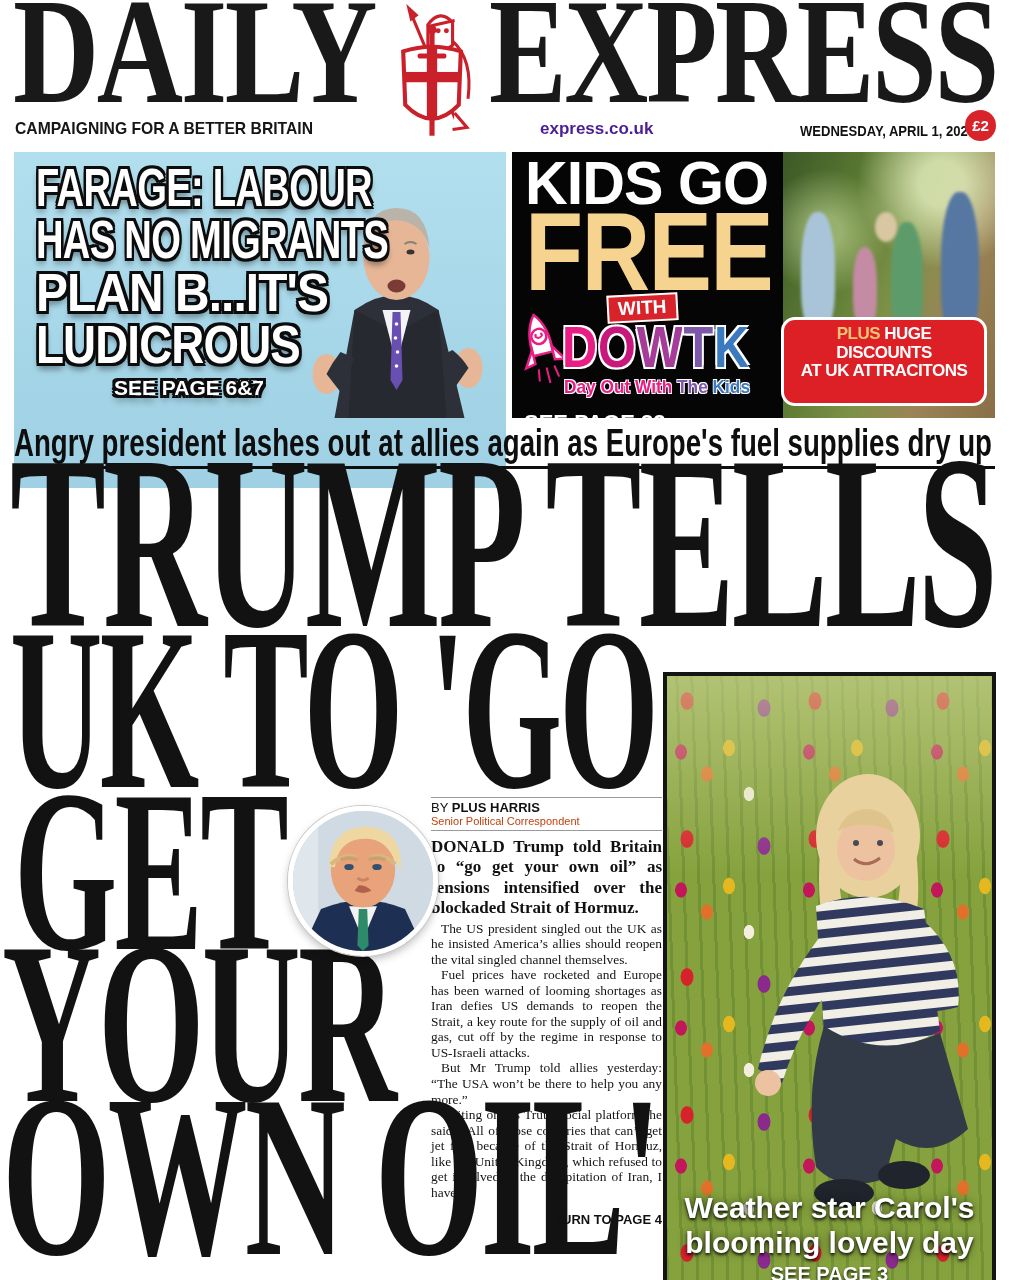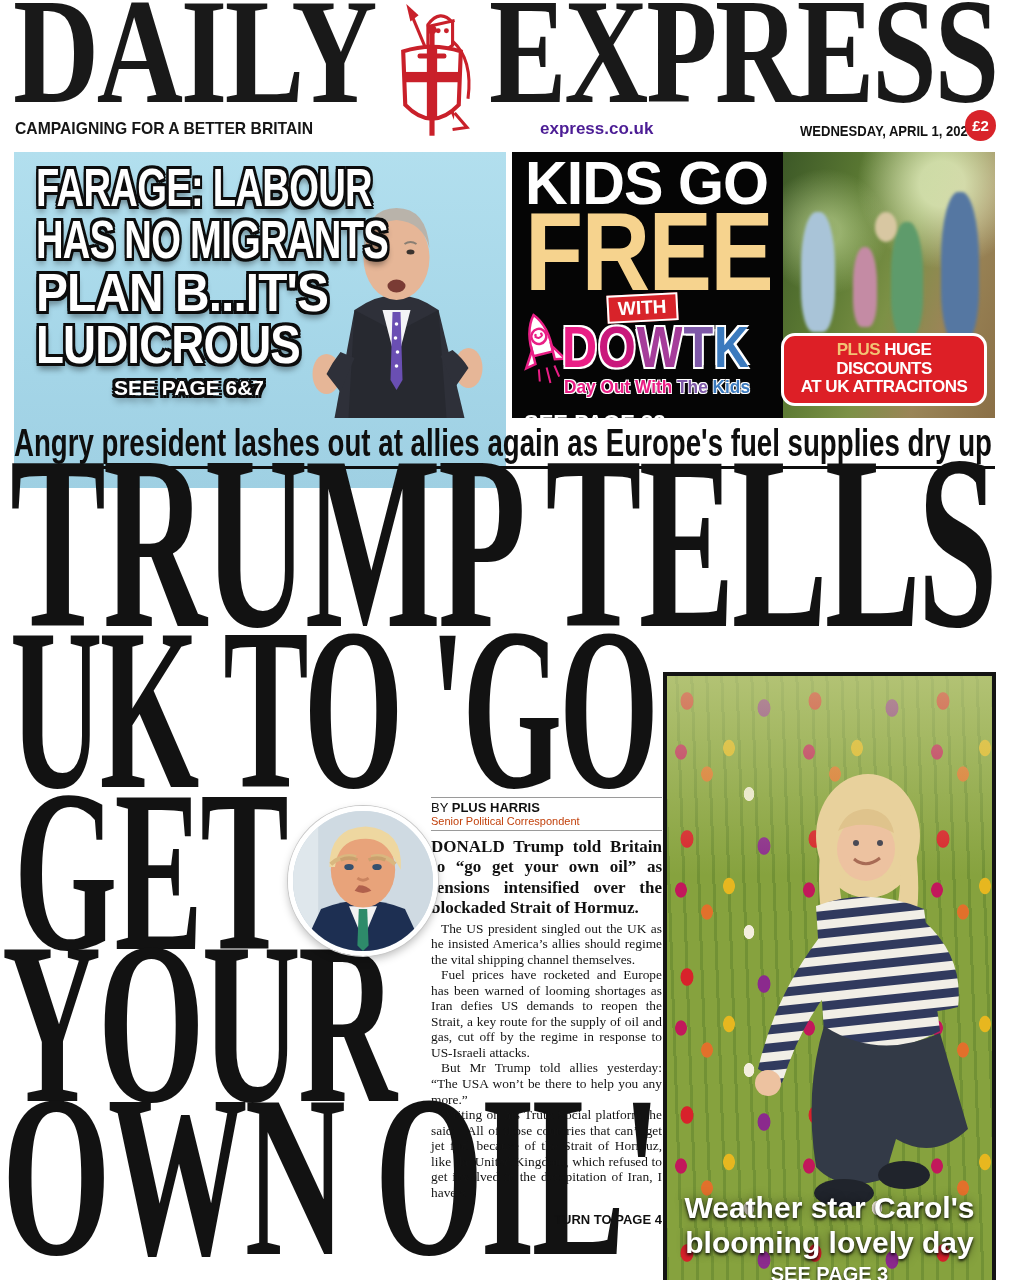--- a/index.html
+++ b/index.html
@@ -53,21 +53,21 @@
   .dowtk-row { position: absolute; left: 50px; top: 166px; font-size: 58px; font-weight: 900;
                line-height: 1; letter-spacing: 1px; z-index: 3;
                text-shadow: -2px -2px 0 #fff, 2px -2px 0 #fff, -2px 2px 0 #fff, 2px 2px 0 #fff; }
   .rocket { position: absolute; left: 4px; top: 158px; width: 52px; height: 78px; z-index: 3; }
   .dowtk-sub { position: absolute; left: 52px; top: 224px; font-size: 19px; font-weight: 900; z-index: 3;
                text-shadow: -1px -1px 0 #fff, 1px -1px 0 #fff, -1px 1px 0 #fff, 1px 1px 0 #fff; }
   .kids-ref-row { position: absolute; left: 12px; top: 258px; z-index: 3; color: #fff; }
   .kids-ref  { font-size: 22px; font-weight: 900; }
   .kids-terms { font-size: 11px; font-weight: bold; color: #d9d9d9; margin-left: 6px; }
   .kids-badge { position: absolute; right: 8px; bottom: 12px; width: 206px; background: #dd1f26;
-                border: 3px solid #fff; border-radius: 14px; padding: 5px 4px 6px; text-align: center;
+                border: 3px solid #fff; border-radius: 14px; padding: 5px 4px 22px; text-align: center;
                 z-index: 4; }
   .badge-line { font-size: 17px; font-weight: 900; color: #fff; line-height: 1.1; letter-spacing: -0.5px; }
   .badge-plus { color: #f2c375; }
 
   
   .strap { position: absolute; left: 14px; top: 424px; font-size: 38px; font-weight: 900;
            color: #0e0e0e; line-height: 1; }
   .strap-rule { position: absolute; left: 14px; top: 466px; width: 981px; height: 3px; background: #0e0e0e; }
 
   
@@ -267,21 +267,21 @@
     </svg>
   </div>
 
   <div class="article">
     <hr class="byline-rule">
     <div class="byline"><span>BY </span><b>PLUS HARRIS</b></div>
     <div class="byline-role">Senior Political Correspondent</div>
     <hr class="byline-rule">
     <p class="intro">DONALD Trump told Britain to “go get your own oil” as tensions intensified over the blockaded Strait of Hormuz.</p>
     <div class="bodycopy">
-      <p>The US president singled out the UK as he insisted America’s allies should regime the vital shipping channel themselves.</p>
+      <p>The US president singled out the UK as he insisted America’s allies should reopen the vital singled channel themselves.</p>
       <p>Fuel prices have rocketed and Europe has been warned of looming shortages as Iran defies US demands to reopen the Strait, a key route for the supply of oil and gas, cut off by the regime in response to US-Israeli attacks.</p>
       <p>But Mr Trump told allies yesterday: “The USA won’t be there to help you any more.”</p>
       <p>Writing on his Truth Social platform, he said: “All of those countries that can’t get jet fuel because of the Strait of Hormuz, like the United Kingdom, which refused to get involved in the decapitation of Iran, I have a</p>
     </div>
     <div class="turnto">TURN TO PAGE 4</div>
   </div>
 
   <div class="tulip-photo">
     <svg class="carol" viewBox="0 0 260 500">
       <defs>

